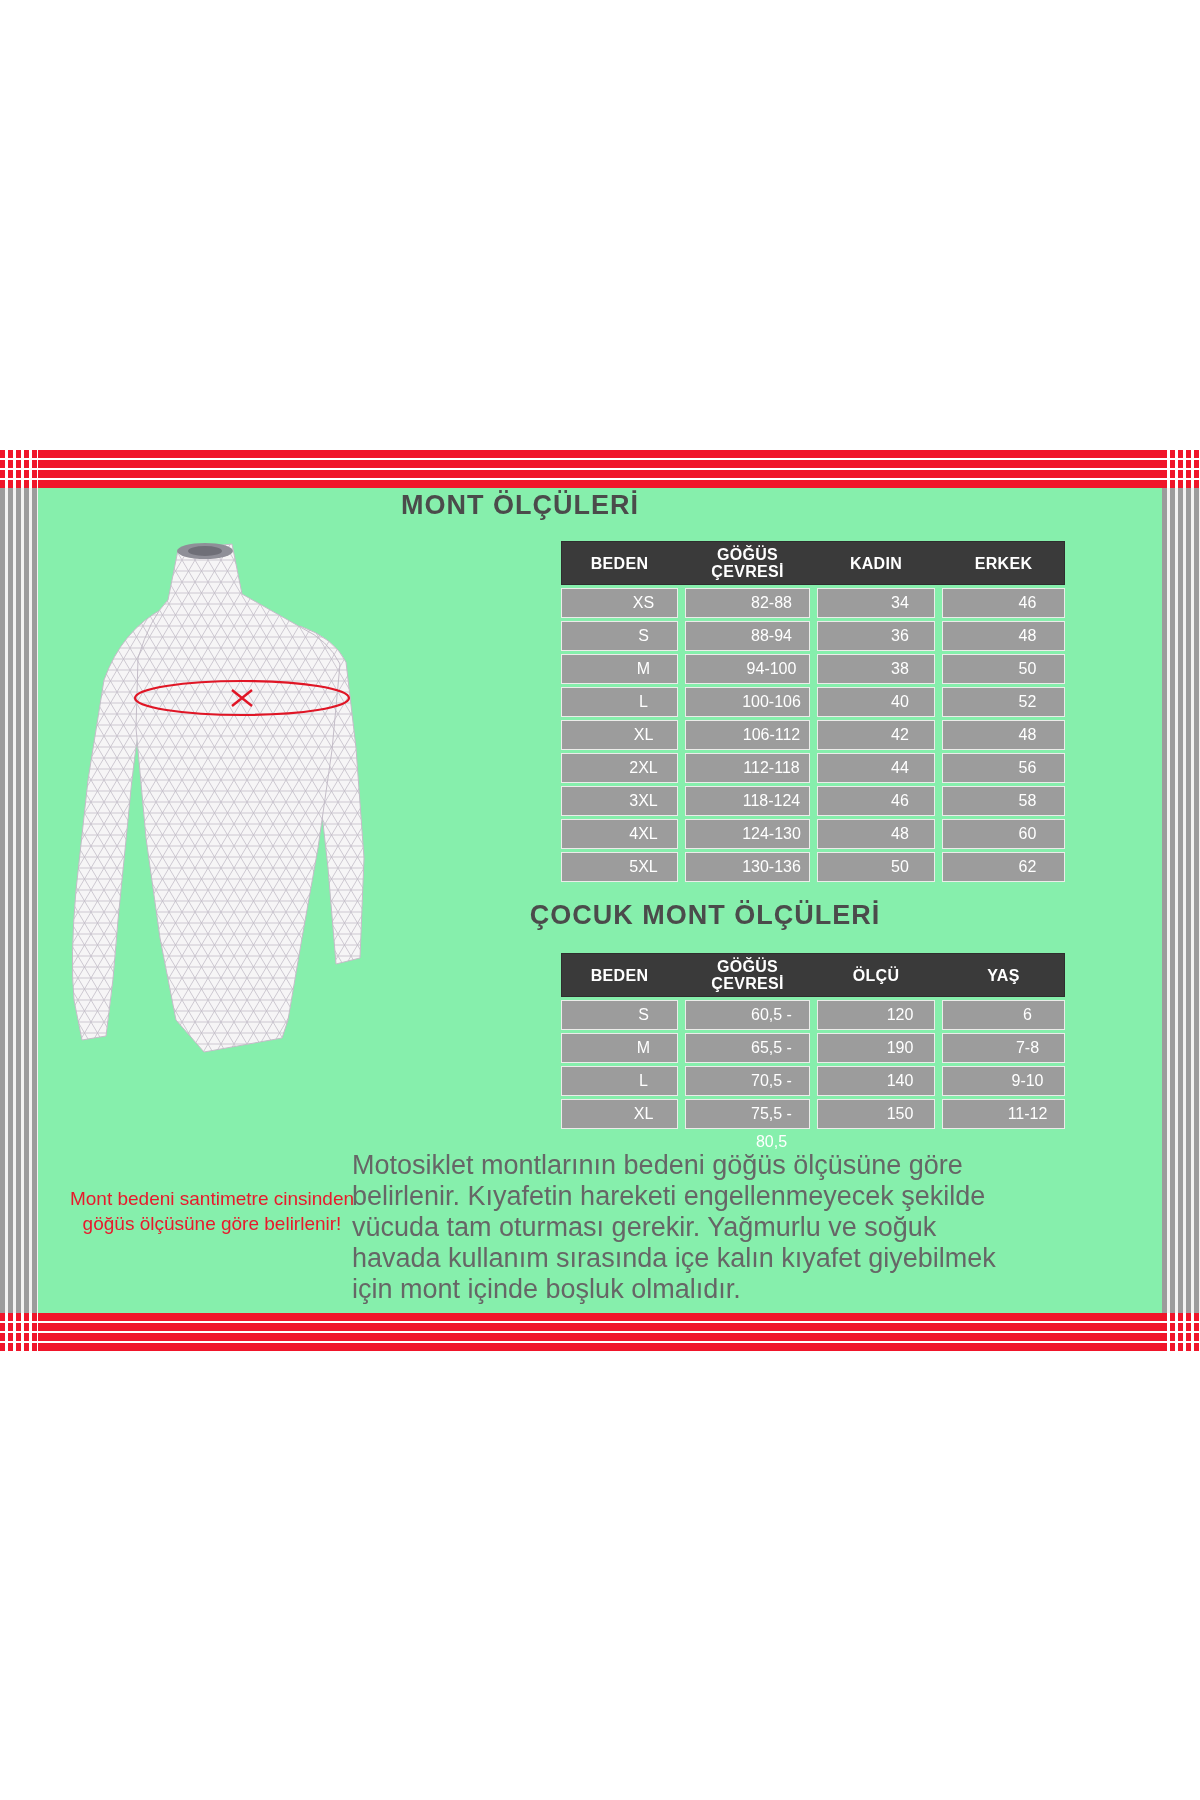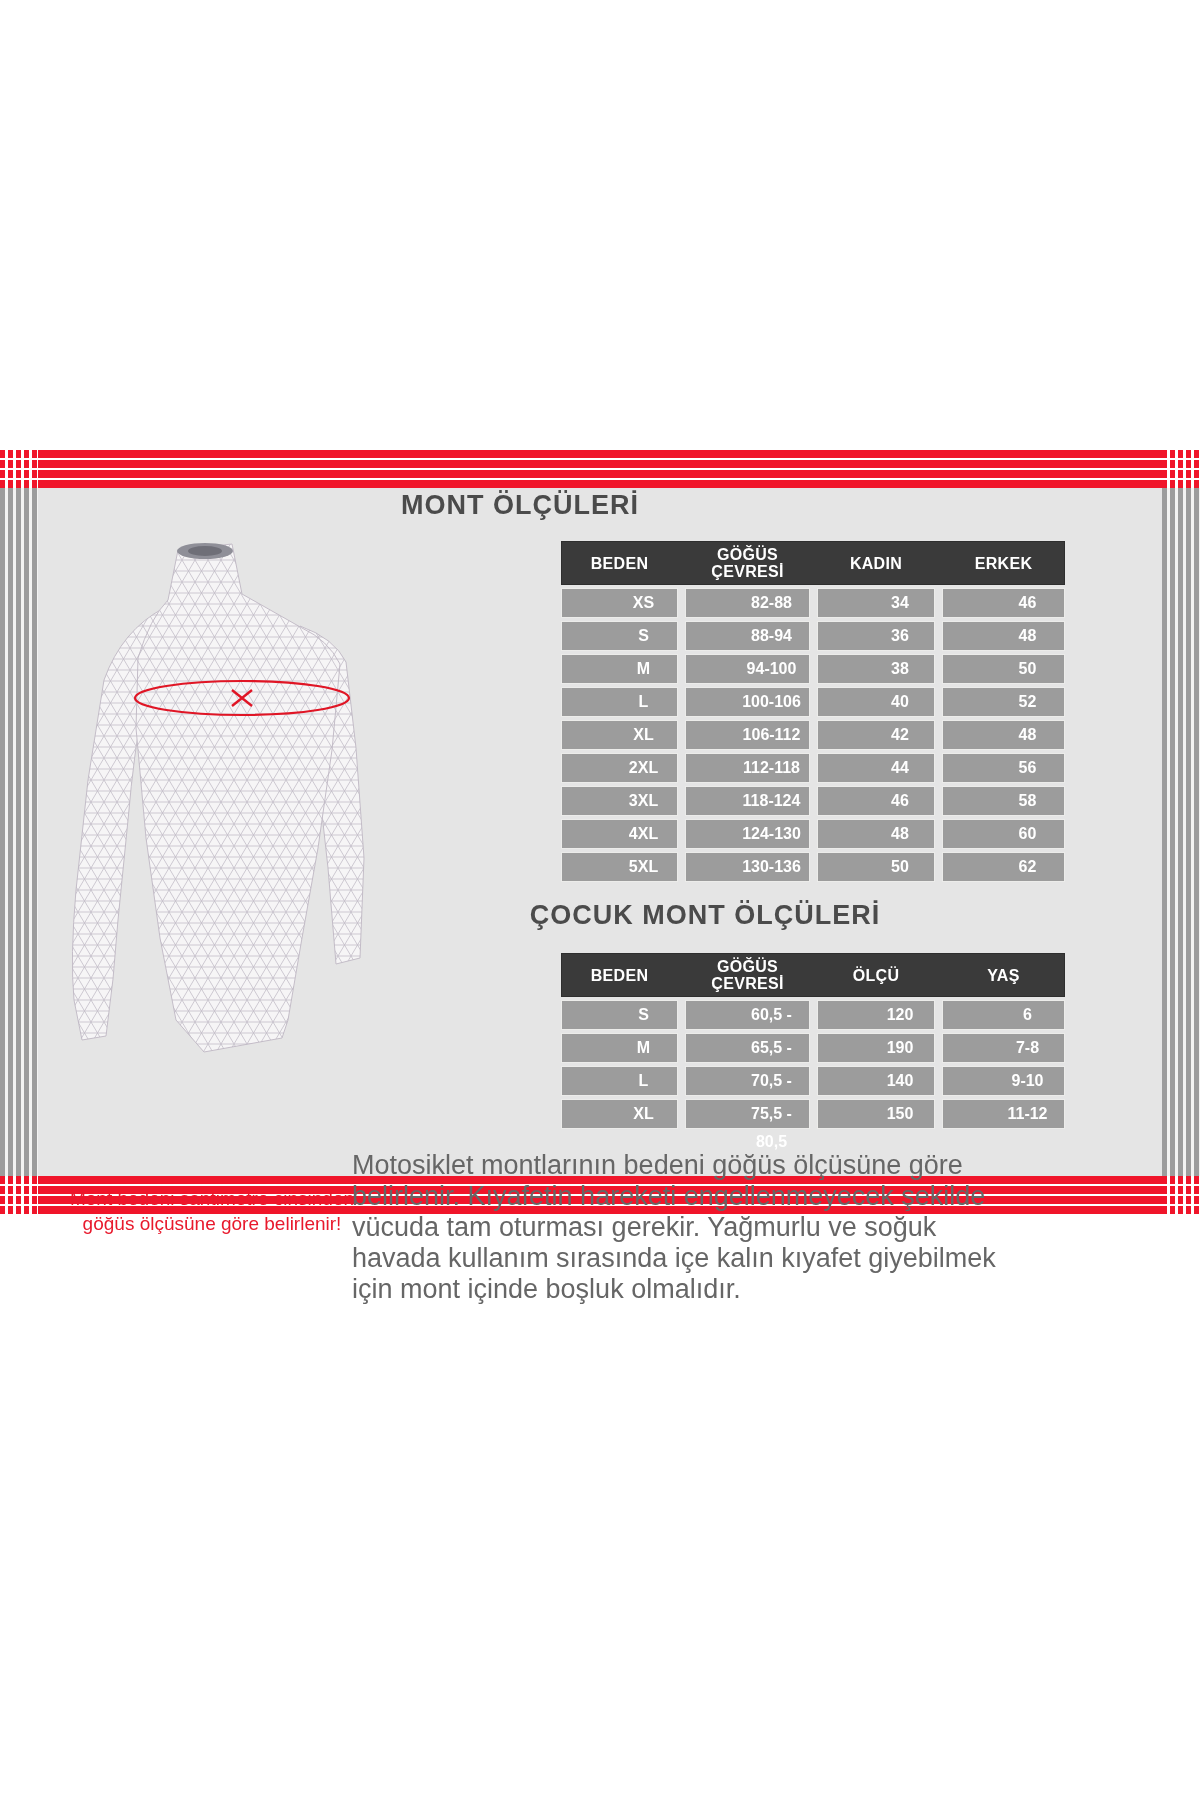--- a/index.html
+++ b/index.html
@@ -1,20 +1,20 @@
 <!DOCTYPE html>
 <html><head>
 <meta charset="utf-8">
 <style>
   html,body{margin:0;padding:0;background:#ffffff;}
   body{font-family:"Liberation Sans", sans-serif; -webkit-font-smoothing:antialiased;}
   .canvas{position:relative;width:1200px;height:1800px;background:#ffffff;overflow:hidden;}
 
   
-  .frame{position:absolute;left:0;top:450px;width:1200px;height:764px;background:#e5e5e5;}
+  .frame{position:absolute;left:0;top:450px;width:1200px;height:901px;background:#86efac;}
 
   
   .band{position:absolute;left:0;width:1200px;height:38px;z-index:3;
     background:linear-gradient(180deg,
       #f0152a 0px,#f0152a 8px,#ffffff 8px,#ffffff 10px,
       #f0152a 10px,#f0152a 18px,#ffffff 18px,#ffffff 20px,
       #f0152a 20px,#f0152a 28px,#ffffff 28px,#ffffff 30px,
       #f0152a 30px,#f0152a 38px);}
   .band.top{top:0;}
   .band.bottom{bottom:0;}
@@ -39,21 +39,21 @@
   .size-table{position:absolute;width:502px;z-index:5;}
   #table-adult{left:562px;top:92px;}
   #table-child{left:562px;top:504px;}
 
   .thead{display:grid;grid-template-columns:115px 123px 116px 121px;column-gap:9px;
     background:#3a3a3a;height:42px;align-items:center;box-shadow:0 0 0 1px #2e2e2e;}
   .thead .hcell{color:#ffffff;font-weight:bold;font-size:16px;text-align:center;
     line-height:17px;letter-spacing:.3px;}
   .tbody{display:flex;flex-direction:column;row-gap:5px;margin-top:5px;}
   .trow{display:grid;grid-template-columns:115px 123px 116px 121px;column-gap:9px;}
-  .trow .cell{background:#9c9c9c;color:#ffffff;font-weight:bold;font-size:16px;
+  .trow .cell{background:#9c9c9c;color:#ffffff;font-weight:normal;font-size:16px;
     height:28px;line-height:28px;text-align:center;box-shadow:0 0 0 1px #ececea;padding-left:48px;}
 
   #note-red{position:absolute;left:52px;top:736px;width:320px;text-align:center;
     color:#e8192c;font-weight:normal;font-size:19px;line-height:25px;z-index:5;}
 
   #info-paragraph{position:absolute;left:352px;top:700px;width:676px;
     color:#666666;font-size:27px;line-height:31px;z-index:5;}
 
   #torso-figure{position:absolute;left:52px;top:88px;width:322px;height:538px;z-index:5;}
 </style>

